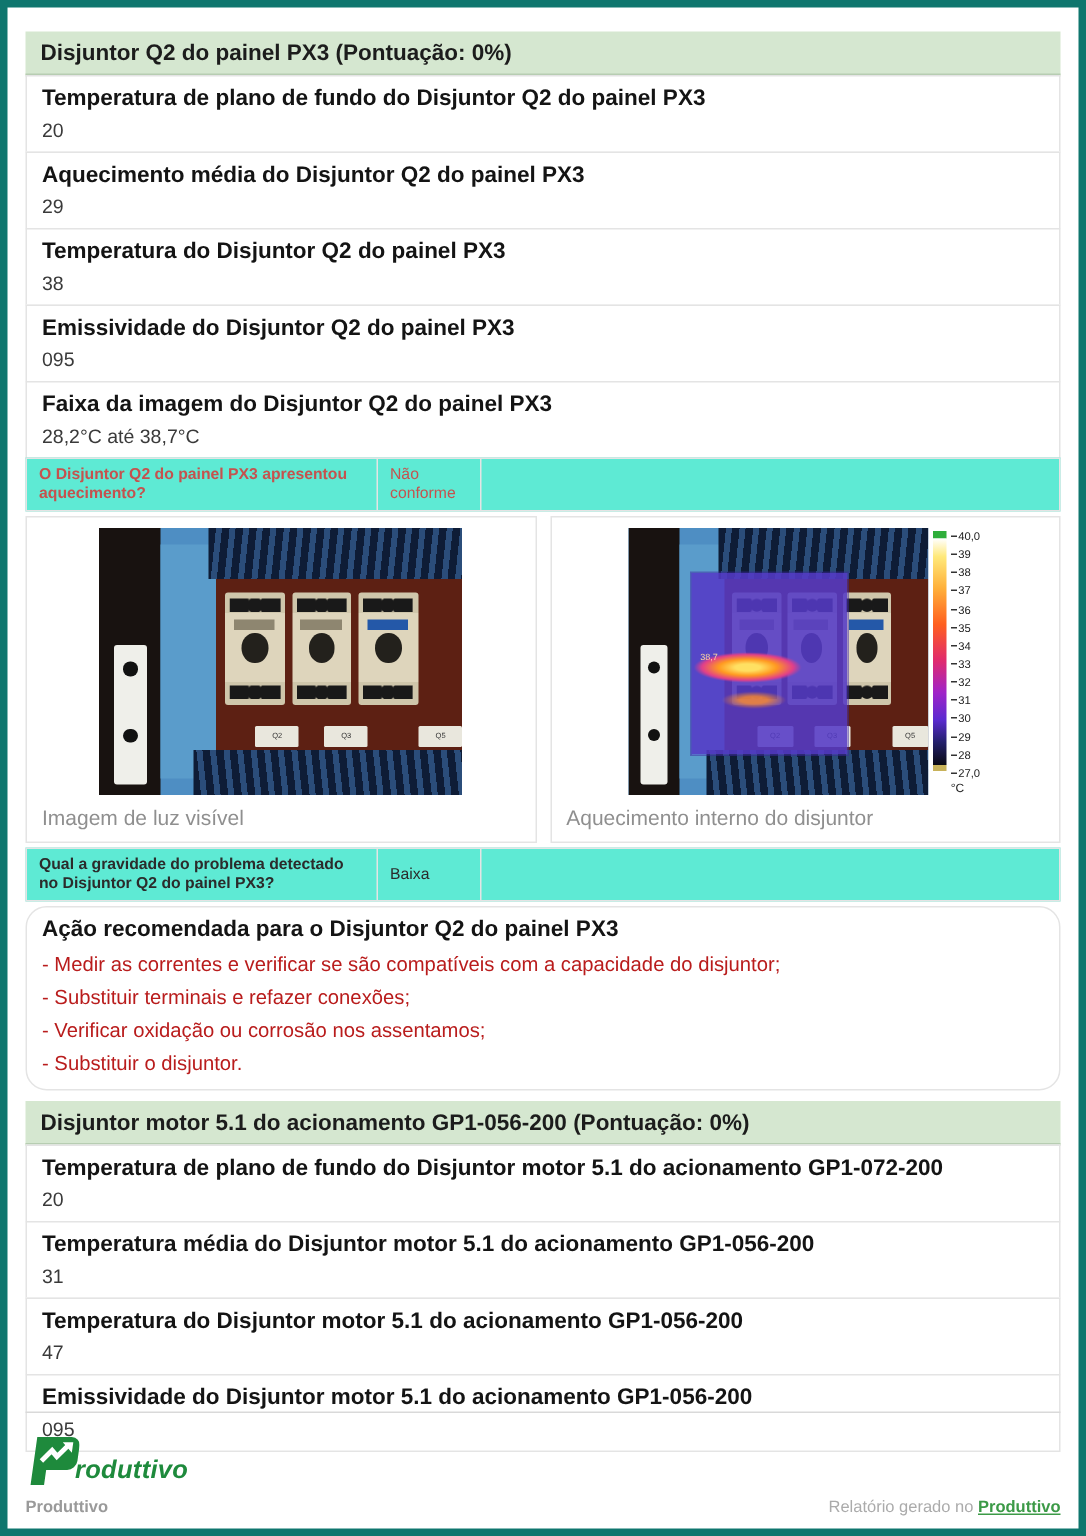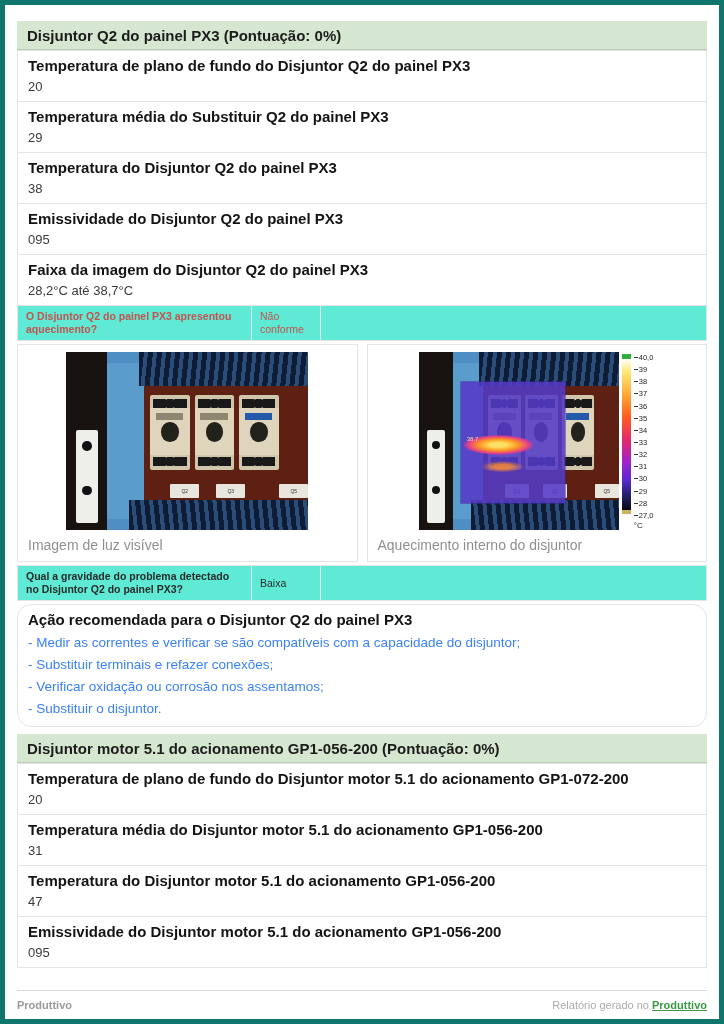--- a/index.html
+++ b/index.html
@@ -75,21 +75,21 @@
   .scale-bar{width:9px;height:160px;display:flex;flex-direction:column;}
   .scale-cap-top{height:5px;background:#2fae3b;}
   .scale-grad{flex:1;background:linear-gradient(180deg,#ffffff 0%,#ffe97a 8%,#ffb03a 22%,#ff5f1f 38%,#e02a6e 54%,#a024c8 68%,#5b2bd0 80%,#23206b 90%,#0a0a14 100%);}
   .scale-cap-bot{height:4px;background:#c8b25a;}
   .ticks{margin-left:3px;height:166px;display:flex;flex-direction:column;justify-content:space-between;}
   .tick{font-size:7.5px;color:#222;line-height:8px;white-space:nowrap;}
   .tick::before{content:"";display:inline-block;width:4px;height:1px;background:#333;vertical-align:2px;margin-right:1px;}
   .scale-unit{position:absolute;left:15px;bottom:0;font-size:8px;color:#222;}
 
   
-  .action .aline{font-size:13.5px;color:#3b82f6;line-height:22px;}
+  .action .aline{font-size:13.5px;color:#b91c1c;line-height:22px;}
   .action .flabel{margin-bottom:2px;}
 
   
   .footer{position:absolute;left:12px;right:12px;bottom:8px;}
   .footer-rule{border-top:1px solid #d9d9d9;}
   .logo{display:flex;align-items:flex-end;margin-top:13px;height:36px;}
   .logotype{font-size:17px;font-weight:bold;font-style:italic;color:#1e8a3c;
             margin-left:-3px;margin-bottom:1px;letter-spacing:.2px;}
   .footer-bottom{display:flex;justify-content:space-between;align-items:baseline;margin-top:8px;}
   .company{font-size:11px;font-weight:bold;color:#9a9a9a;}
@@ -102,21 +102,21 @@
 <div class="page">
   <div class="content">
 
     <div class="sec-header">Disjuntor Q2 do painel PX3 (Pontuação: 0%)</div>
 
     <div class="row">
       <div class="flabel">Temperatura de plano de fundo do Disjuntor Q2 do painel PX3</div>
       <div class="fvalue">20</div>
     </div>
     <div class="row">
-      <div class="flabel">Temperatura média do Substituir Q2 do painel PX3</div>
+      <div class="flabel">Aquecimento média do Disjuntor Q2 do painel PX3</div>
       <div class="fvalue">29</div>
     </div>
     <div class="row">
       <div class="flabel">Temperatura do Disjuntor Q2 do painel PX3</div>
       <div class="fvalue">38</div>
     </div>
     <div class="row">
       <div class="flabel">Emissividade do Disjuntor Q2 do painel PX3</div>
       <div class="fvalue">095</div>
     </div>
@@ -265,20 +265,30 @@
       <div class="fvalue">47</div>
     </div>
     <div class="row">
       <div class="flabel">Emissividade do Disjuntor motor 5.1 do acionamento GP1-056-200</div>
       <div class="fvalue">095</div>
     </div>
   </div>
 
   <div class="footer">
     <div class="footer-rule"></div>
+    <div class="logo">
+      <svg width="36" height="34" viewBox="0 0 36 34">
+        <g transform="skewX(-8) translate(5,0)">
+          <path d="M3,1 h23 a6,6 0 0 1 6,6 v10 a6,6 0 0 1 -6,6 h-14 v10 h-9 z" fill="#1e8a3c"></path>
+          <polyline points="8,17 14,10 18,14 25,6" fill="none" stroke="#ffffff" stroke-width="3.4"></polyline>
+          <polygon points="20.5,4.5 27.5,4.5 27.5,11.5" fill="#ffffff"></polygon>
+        </g>
+      </svg>
+      <span class="logotype">roduttivo</span>
+    </div>
     <div class="footer-bottom">
       <span class="company">Produttivo</span>
       <span class="gen">
         <span>Relatório gerado no</span>
         <a>Produttivo</a>
       </span>
     </div>
   </div>
 </div>
 

